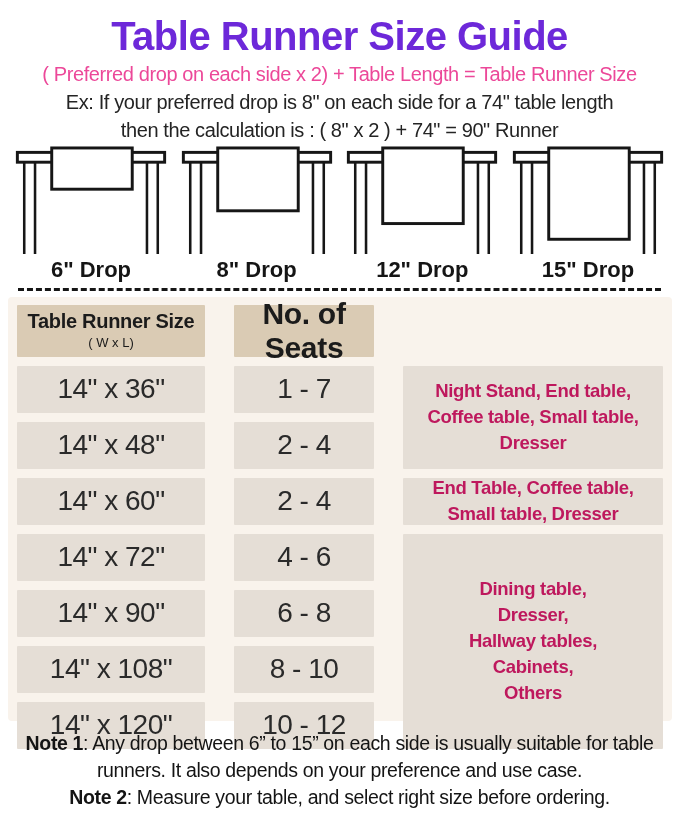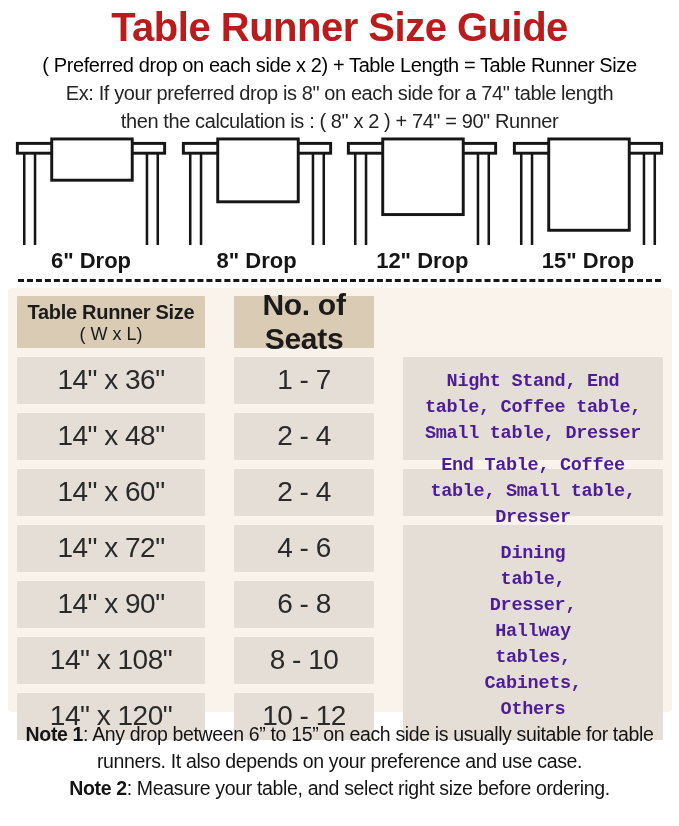--- a/index.html
+++ b/index.html
@@ -11,29 +11,30 @@
     overflow: hidden;
   }
   .page { width: 679px; height: 826px; position: relative; }
 
   
   .title {
     text-align: center;
     font-size: 40px;
     font-weight: bold;
     letter-spacing: -0.5px;
-    color: #b91c1c;
+    color: #6d28d9;
     padding-top: 4px;
     line-height: 46px;
+    margin-top: 9px;
   }
   .formula {
     text-align: center;
     font-size: 20px;
     letter-spacing: -0.4px;
-    color: #000000;
+    color: #ec4899;
     line-height: 28px;
     margin-top: 1px;
   }
   .example {
     text-align: center;
     font-size: 20px;
     letter-spacing: -0.4px;
     color: #242424;
     line-height: 28px;
   }
@@ -77,32 +78,31 @@
   .cell {
     display: flex;
     flex-direction: column;
     align-items: center;
     justify-content: center;
     text-align: center;
     border-radius: 1px;
   }
   .head { background: #dacbb4; color: #1b1b1b; }
   .head .h-main { font-size: 20px; font-weight: bold; line-height: 23px; letter-spacing: -0.3px; }
-  .head .h-sub  { font-size: 18px; font-weight: normal; line-height: 20px; }
+  .head .h-sub  { font-size: 13px; font-weight: normal; line-height: 20px; }
   .head-single { font-size: 30px; font-weight: bold; letter-spacing: -0.3px; }
   .data { background: #e5ded6; color: #2a2a2a; }
   .size-cell, .seats-cell { font-size: 28px; letter-spacing: -0.5px; font-weight: normal; }
   .types-cell {
     font-size: 18.5px;
     font-weight: bold;
     letter-spacing: -0.3px;
     line-height: 26px;
-    color: #4c1d95;
+    color: #be185d;
     padding: 2px 12px;
-    font-family: Liberation Mono, monospace;
   }
 
   
   .notes {
     width: 668px;
     margin: 9px auto 0 auto;
     text-align: center;
     font-size: 19.5px;
     letter-spacing: -0.35px;
     line-height: 27px;

